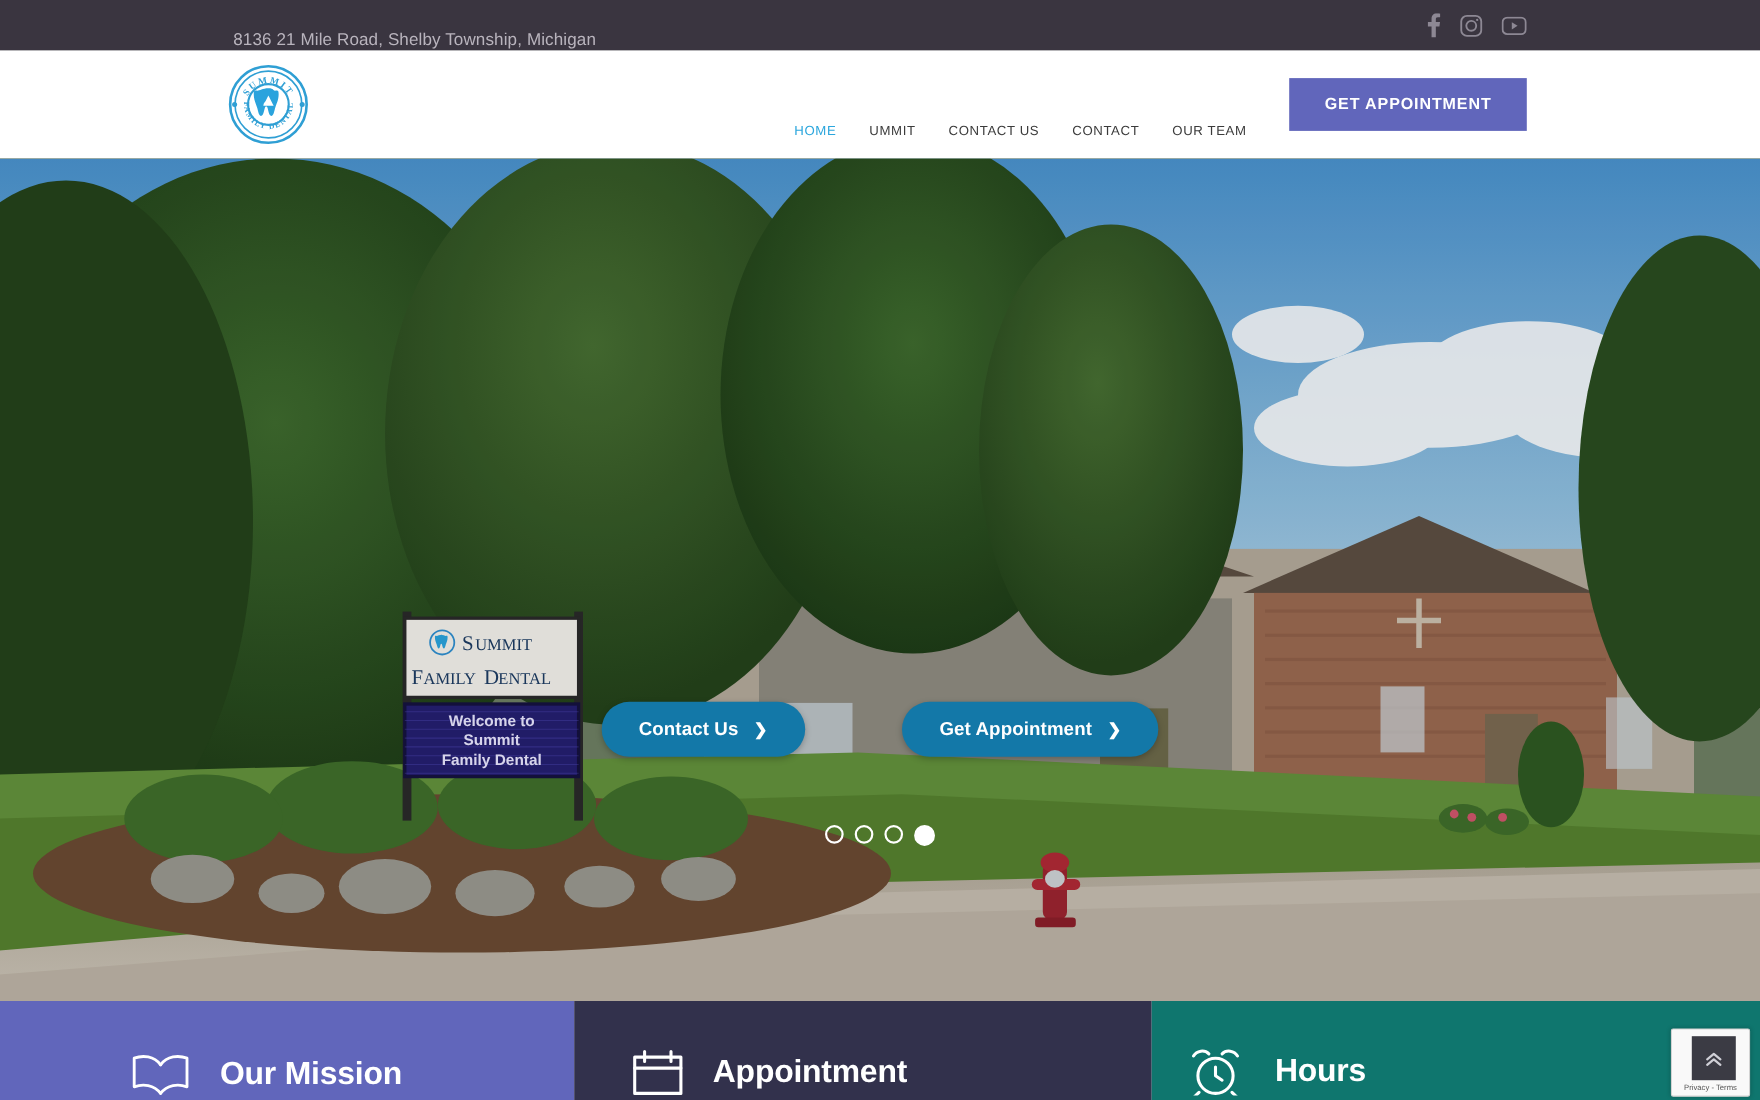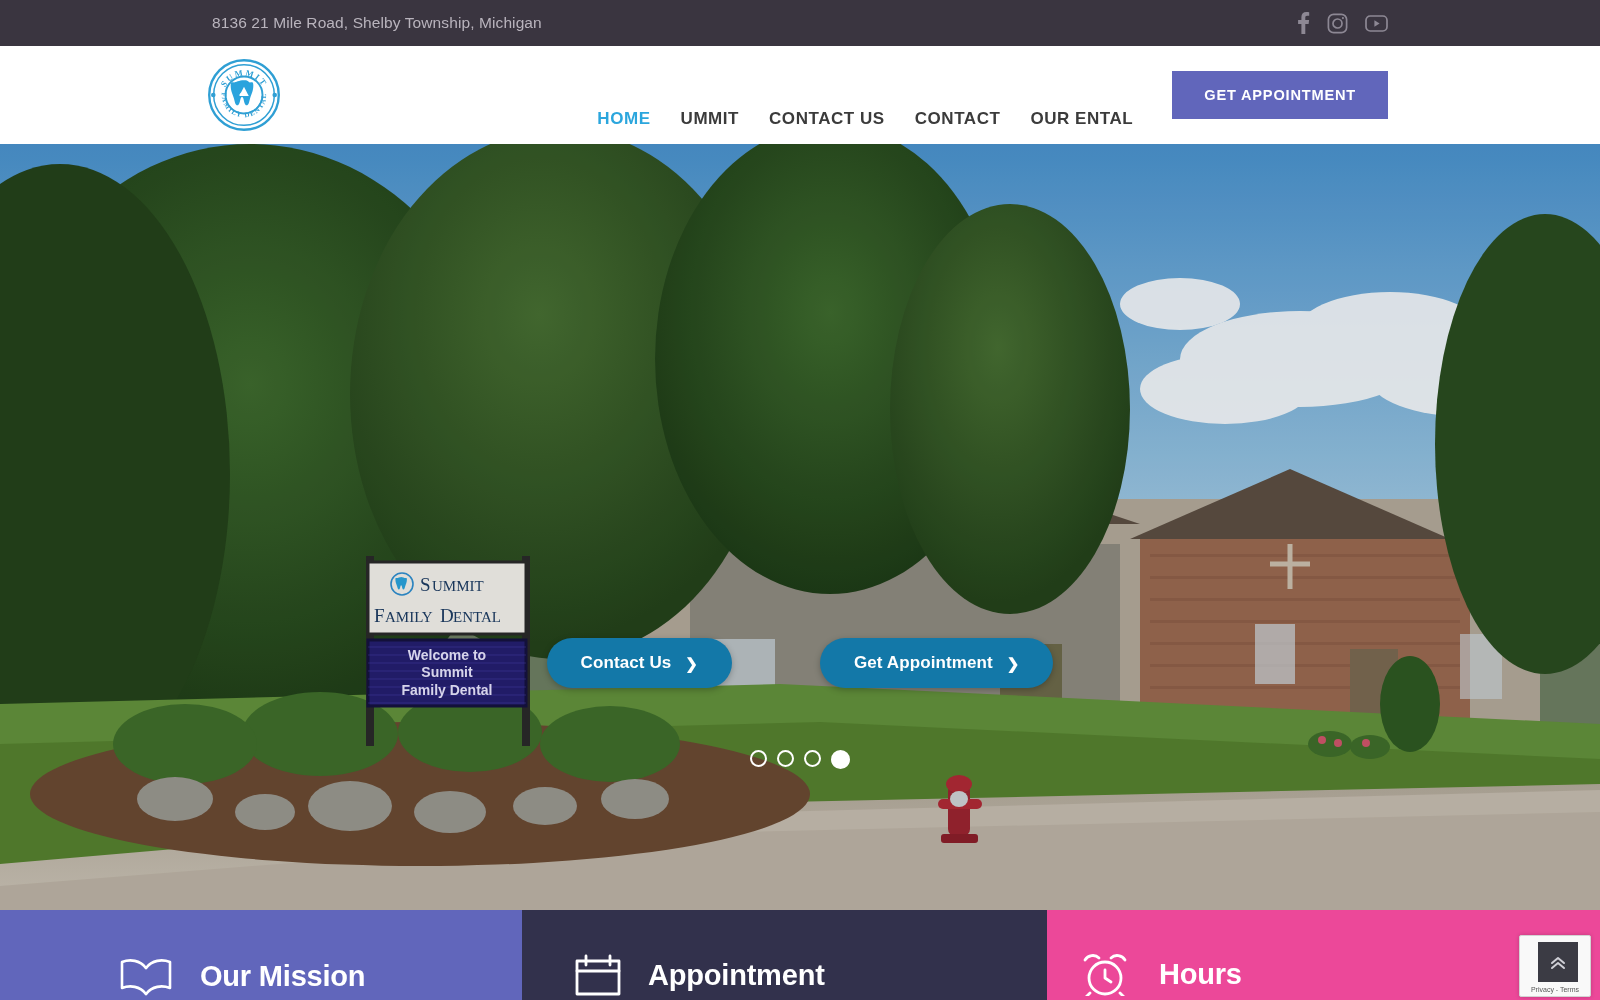--- a/index.html
+++ b/index.html
@@ -7,21 +7,21 @@
   body {
     font-family:"Liberation Sans", sans-serif;
     background:#fff;
     position:relative;
   }
 
   
   .topbar {
     height:46px; width:100%;
     background:#3a3540;
-    display:flex; align-items:center;
+    display:flex; align-items:flex-end;
     position:relative;
   }
   .topbar-address {
     color:#b9b4bd; font-size:15.5px; letter-spacing:.1px;
     margin-left:212px;
   }
   .social-group {
     position:absolute; right:212px; top:50%;
     transform:translateY(-50%);
     display:flex; align-items:center; gap:17px;
@@ -37,21 +37,21 @@
   .logo {
     margin-left:207px; width:74px; height:74px;
     display:block; flex:0 0 auto;
   }
   .nav {
     position:absolute; right:212px; top:50%;
     transform:translateY(-50%);
     display:flex; align-items:center; gap:0;
   }
   .nav-item {
-    font-size:17px; font-weight:700; letter-spacing:.55px;
+    font-size:12px; font-weight:400; letter-spacing:.55px;
     color:#3b3b3b; text-decoration:none; padding:0 15px;
     white-space:nowrap;
     margin-top:48px;
   }
   .nav-item.active { color:#2ba6dd; }
   .nav-cta {
     margin-left:24px;
     background:#6166bb; color:#ffffff;
     font-size:14.6px; font-weight:700; letter-spacing:.8px;
     padding:16px 32px; border:none; cursor:pointer;
@@ -99,21 +99,21 @@
     border:2.4px solid #ffffff; background:transparent; cursor:pointer;
     padding:0;
   }
   .dot.active { background:#ffffff; width:19px; height:19px; }
 
   
   .panels { display:flex; width:100%; height:90px;text-align:center; }
   .panel { display:flex; align-items:flex-end; padding-bottom:2px; position:relative; }
   .panel-mission { background:#6166bb; width:522px; }
   .panel-appointment { background:#32314c; width:525px; }
-  .panel-hours { background:#ec4899; flex:1; }
+  .panel-hours { background:#0f766e; flex:1; }
   .panel-inner {
     display:flex; align-items:center; gap:26px;
     padding-left:118px; padding-bottom:2px;
   }
   .panel-appointment .panel-inner { padding-left:52px; }
   .panel-hours .panel-inner { padding-left:30px; }
   .panel-icon { color:#fff; line-height:0; flex:0 0 auto; }
   .panel-icon svg { display:block; }
   .panel-title {
     color:#ffffff; font-size:29px; font-weight:700; letter-spacing:-.2px;
@@ -191,21 +191,21 @@
         <path d="M46.2 46.2l2.1 2.4 1.9-2 2.1 2.5 1.3-1.5 1.2 2.4H43.6z" fill="#ffffff"></path>
       </g>
     </svg>
   </a>
 
   <nav class="nav">
     <a class="nav-item active" href="#">HOME</a>
     <a class="nav-item" href="#">UMMIT</a>
     <a class="nav-item" href="#">CONTACT US</a>
     <a class="nav-item" href="#">CONTACT</a>
-    <a class="nav-item" href="#">OUR ENTAL</a>
+    <a class="nav-item" href="#">OUR TEAM</a>
     <button class="nav-cta">GET APPOINTMENT</button>
   </nav>
 </div>
 
 <div class="hero">
 
   <div class="hero-photo">
     <svg viewBox="0 0 1600 766" preserveAspectRatio="xMidYMid slice">
       <defs>
         <linearGradient id="sky" x1="0" y1="0" x2="0" y2="1">

